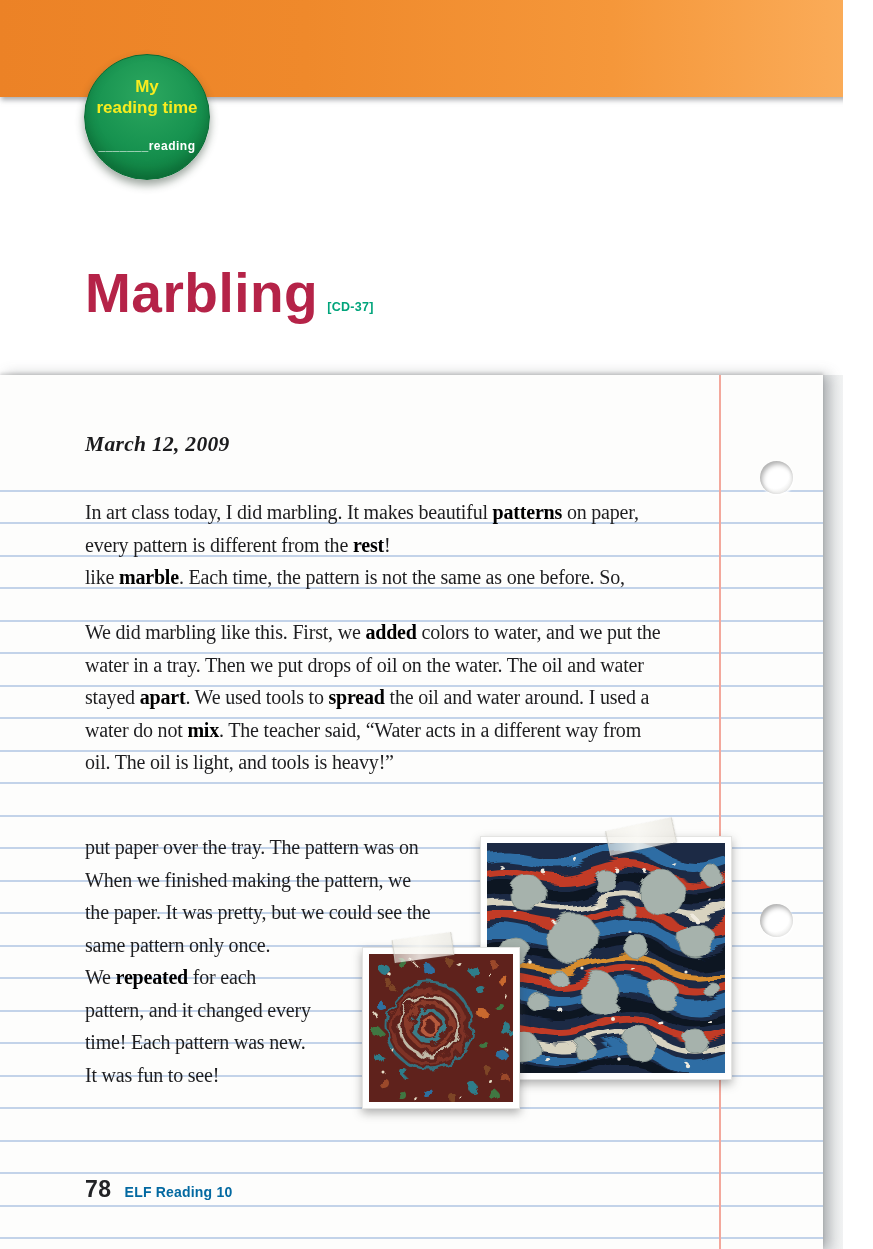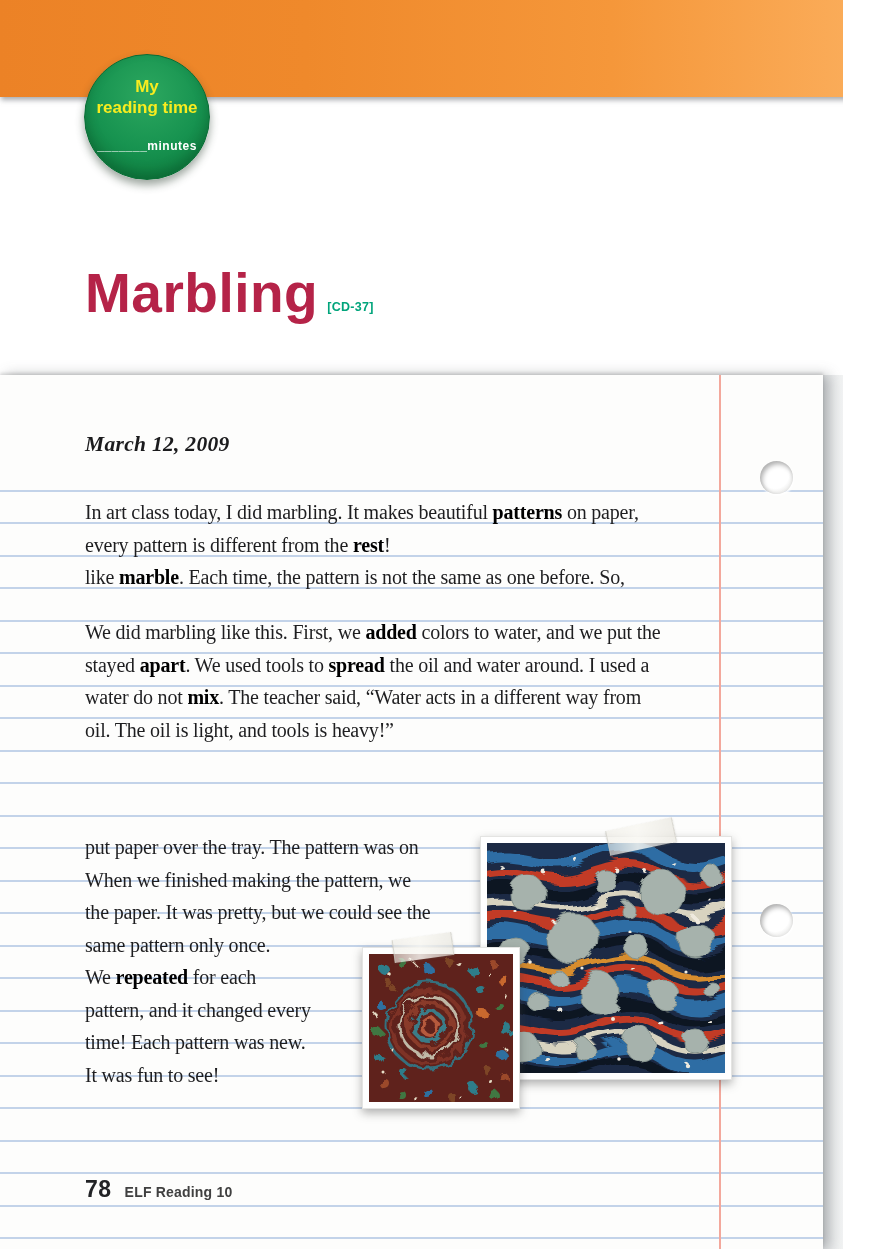--- a/index.html
+++ b/index.html
@@ -82,33 +82,33 @@
     position:absolute; z-index:7;
     background:linear-gradient(100deg, rgba(238,236,229,0.62) 0%, rgba(248,247,242,0.85) 45%, rgba(230,228,220,0.66) 100%);
     border-left:1px solid rgba(200,198,190,0.6); border-right:1px solid rgba(200,198,190,0.6);
     box-shadow:0 1px 2px rgba(90,90,85,0.25);
   }
   .tape-big { left:126px; top:-13px; width:68px; height:25px; transform:rotate(-12deg); }
   .tape-small { left:30px; top:-12px; width:60px; height:23px; transform:rotate(-8deg); }
   
   .footer { position:absolute; left:85px; top:801px; z-index:4; display:flex; align-items:baseline; gap:13px; }
   .pnum { font-size:23px; font-weight:600; color:#222326; letter-spacing:0.5px; }
-  .book { font-size:14px; font-weight:bold; color:#404040; letter-spacing:0.2px; }
+  .book { font-size:14px; font-weight:bold; color:#0369a1; letter-spacing:0.2px; }
 </style>
 </head>
 <body>
 
 <div class="stage">
 
   <div class="top-band"></div>
 
   <div class="badge">
     <div class="l1">My</div>
     <div class="l2">reading time</div>
-    <div class="l3"><span>_______</span><span>minutes</span></div>
+    <div class="l3"><span>_______</span><span>reading</span></div>
   </div>
 
   <div class="title-row">
     <span class="title">Marbling</span>
     <span class="cd">[CD-37]</span>
   </div>
 
   <div class="right-strip"></div>
 
   <div class="paper">
@@ -118,20 +118,21 @@
     <div class="hole hole2"></div>
 
     <div class="date">March 12, 2009</div>
     <div class="para p1">
         <div class="tl"><span>In art class today, I did marbling. It makes beautiful </span><span class="b">patterns</span><span> on paper,</span></div>
         <div class="tl"><span>every pattern is different from the </span><span class="b">rest</span><span>!</span></div>
         <div class="tl"><span>like </span><span class="b">marble</span><span>. Each time, the pattern is not the same as one before. So,</span></div>
       </div>
     <div class="para p2">
         <div class="tl"><span>We did marbling like this. First, we </span><span class="b">added</span><span> colors to water, and we put the</span></div>
+        <div class="tl"><span>water in a tray. Then we put drops of oil on the water. The oil and water</span></div>
         <div class="tl"><span>stayed </span><span class="b">apart</span><span>. We used tools to </span><span class="b">spread</span><span> the oil and water around. I used a</span></div>
         <div class="tl"><span>water do not </span><span class="b">mix</span><span>. The teacher said, “Water acts in a different way from</span></div>
         <div class="tl"><span>oil. The oil is light, and tools is heavy!”</span></div>
       </div>
     <div class="para p3">
         <div class="tl"><span>put paper over the tray. The pattern was on</span></div>
         <div class="tl"><span>When we finished making the pattern, we</span></div>
         <div class="tl"><span>the paper. It was pretty, but we could see the</span></div>
         <div class="tl"><span>same pattern only once.</span></div>
         <div class="tl"><span>We </span><span class="b">repeated</span><span> for each</span></div>

